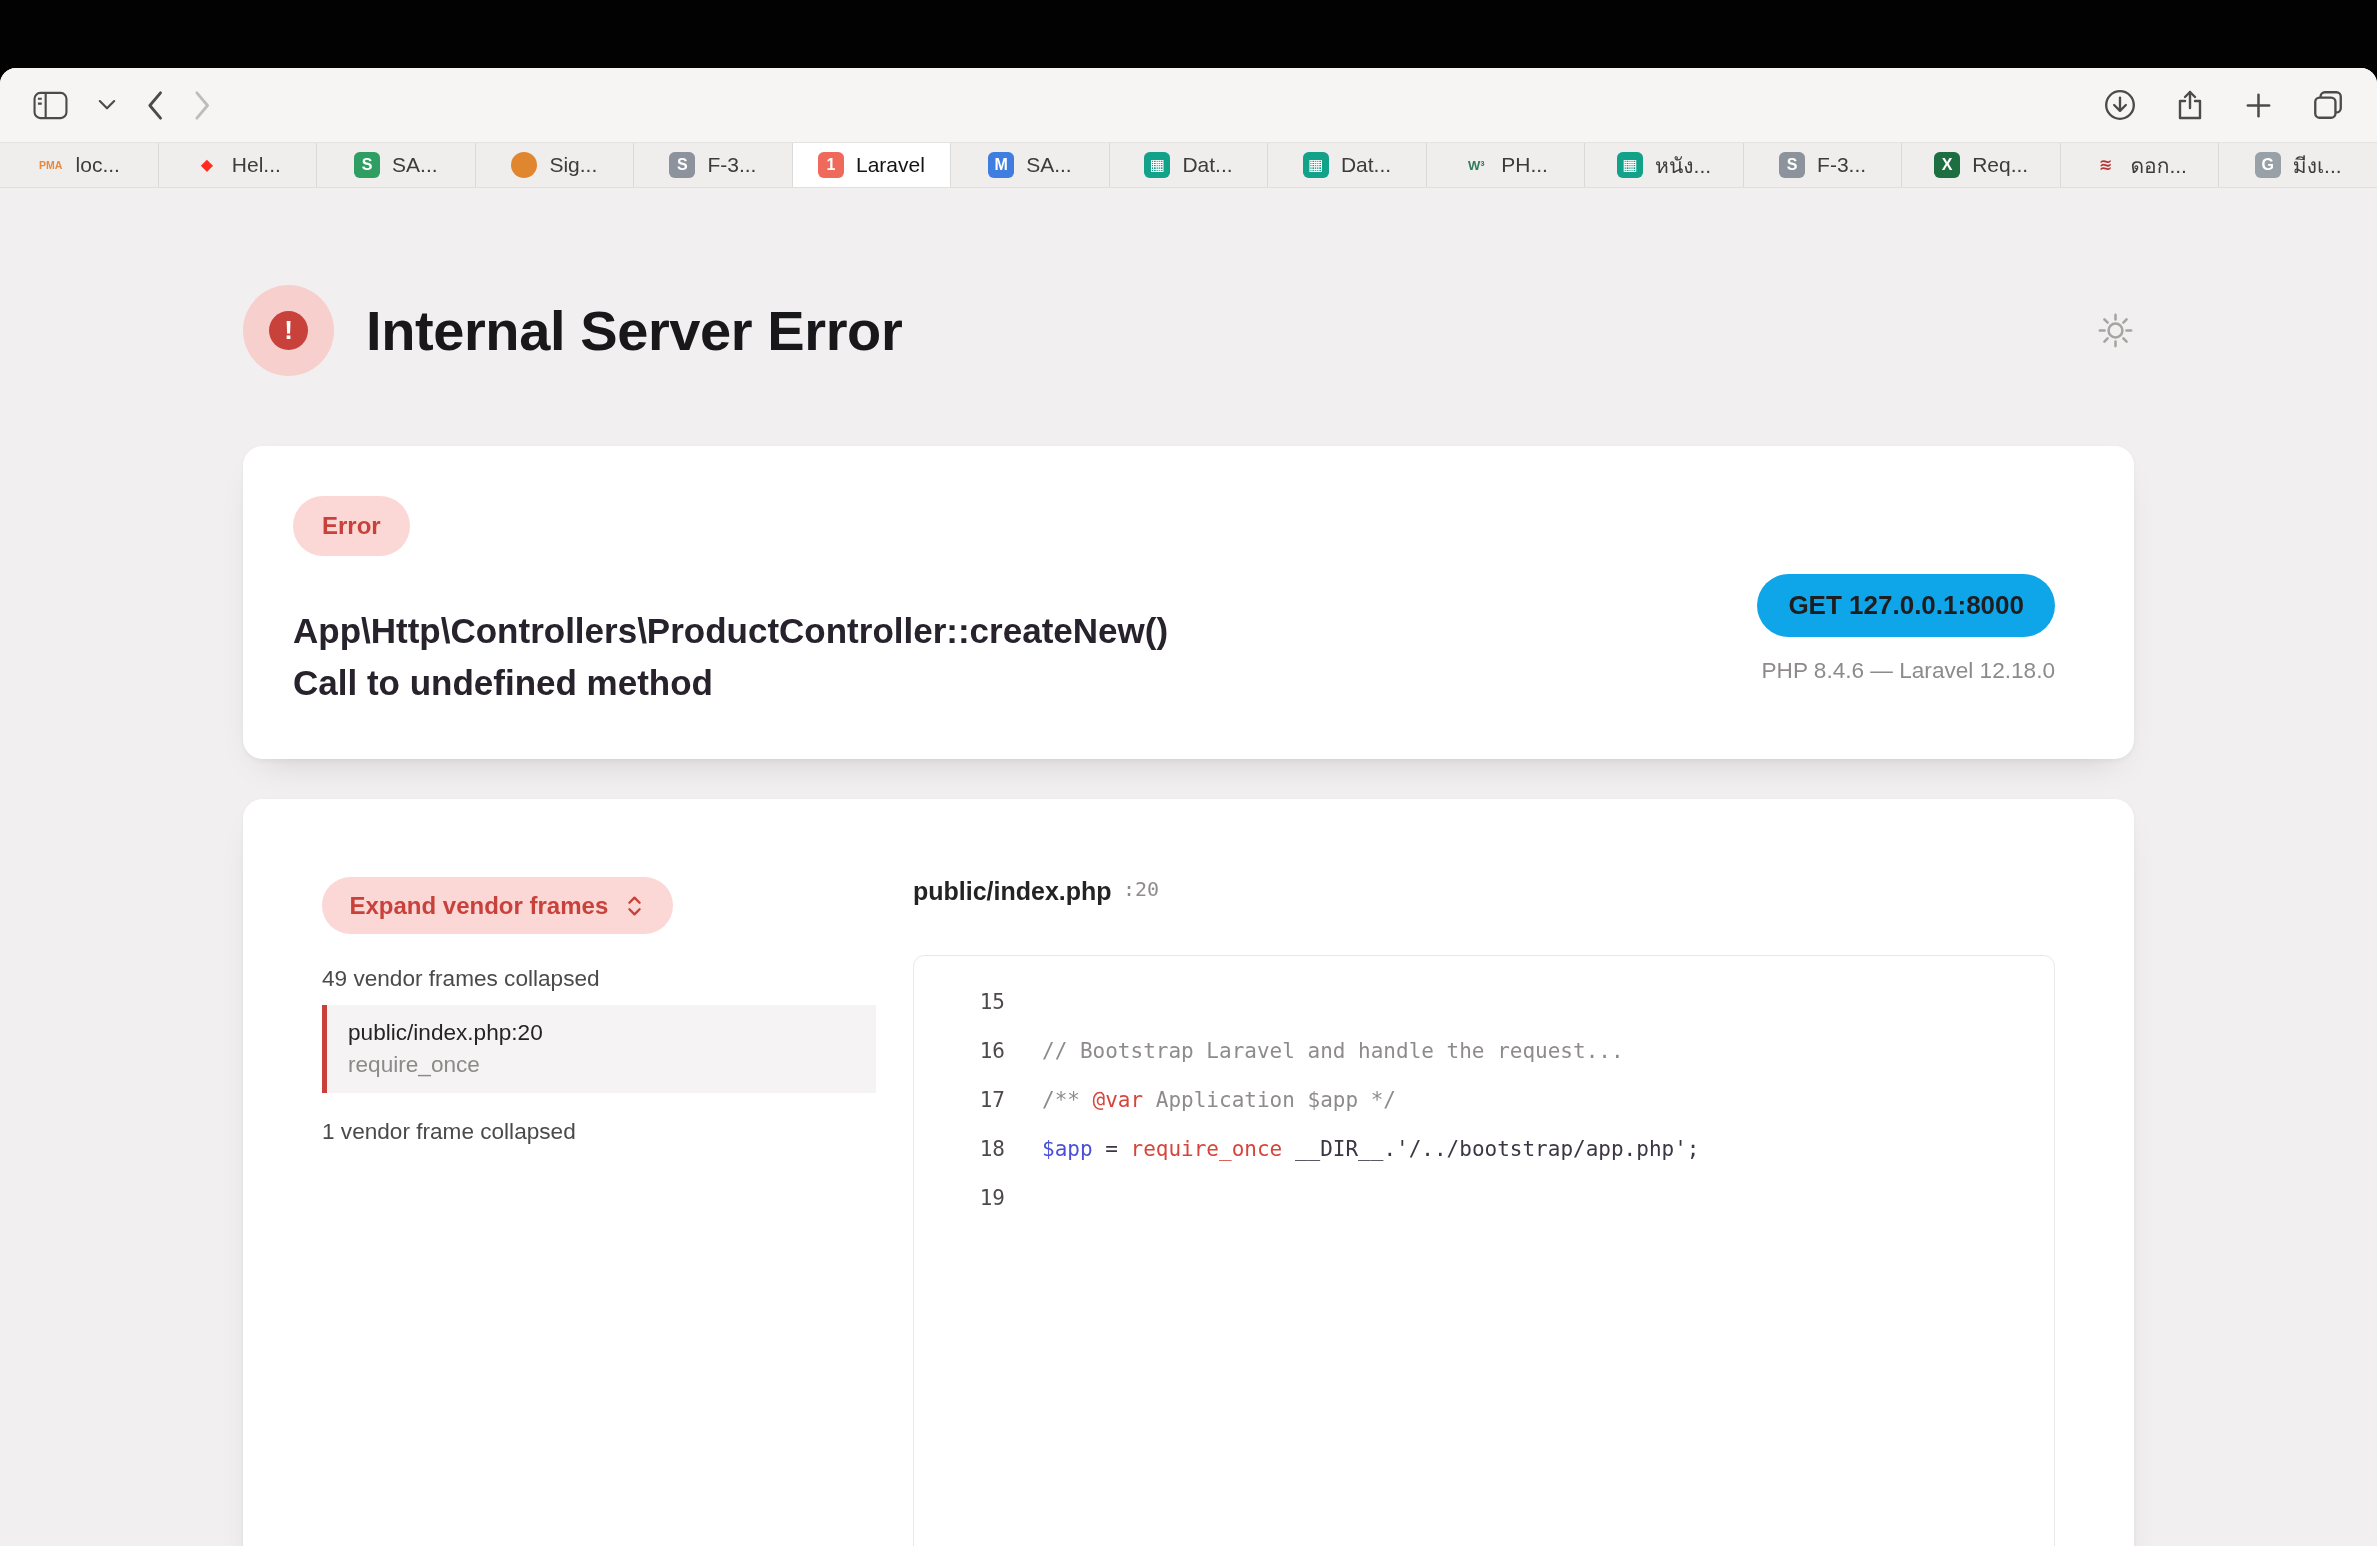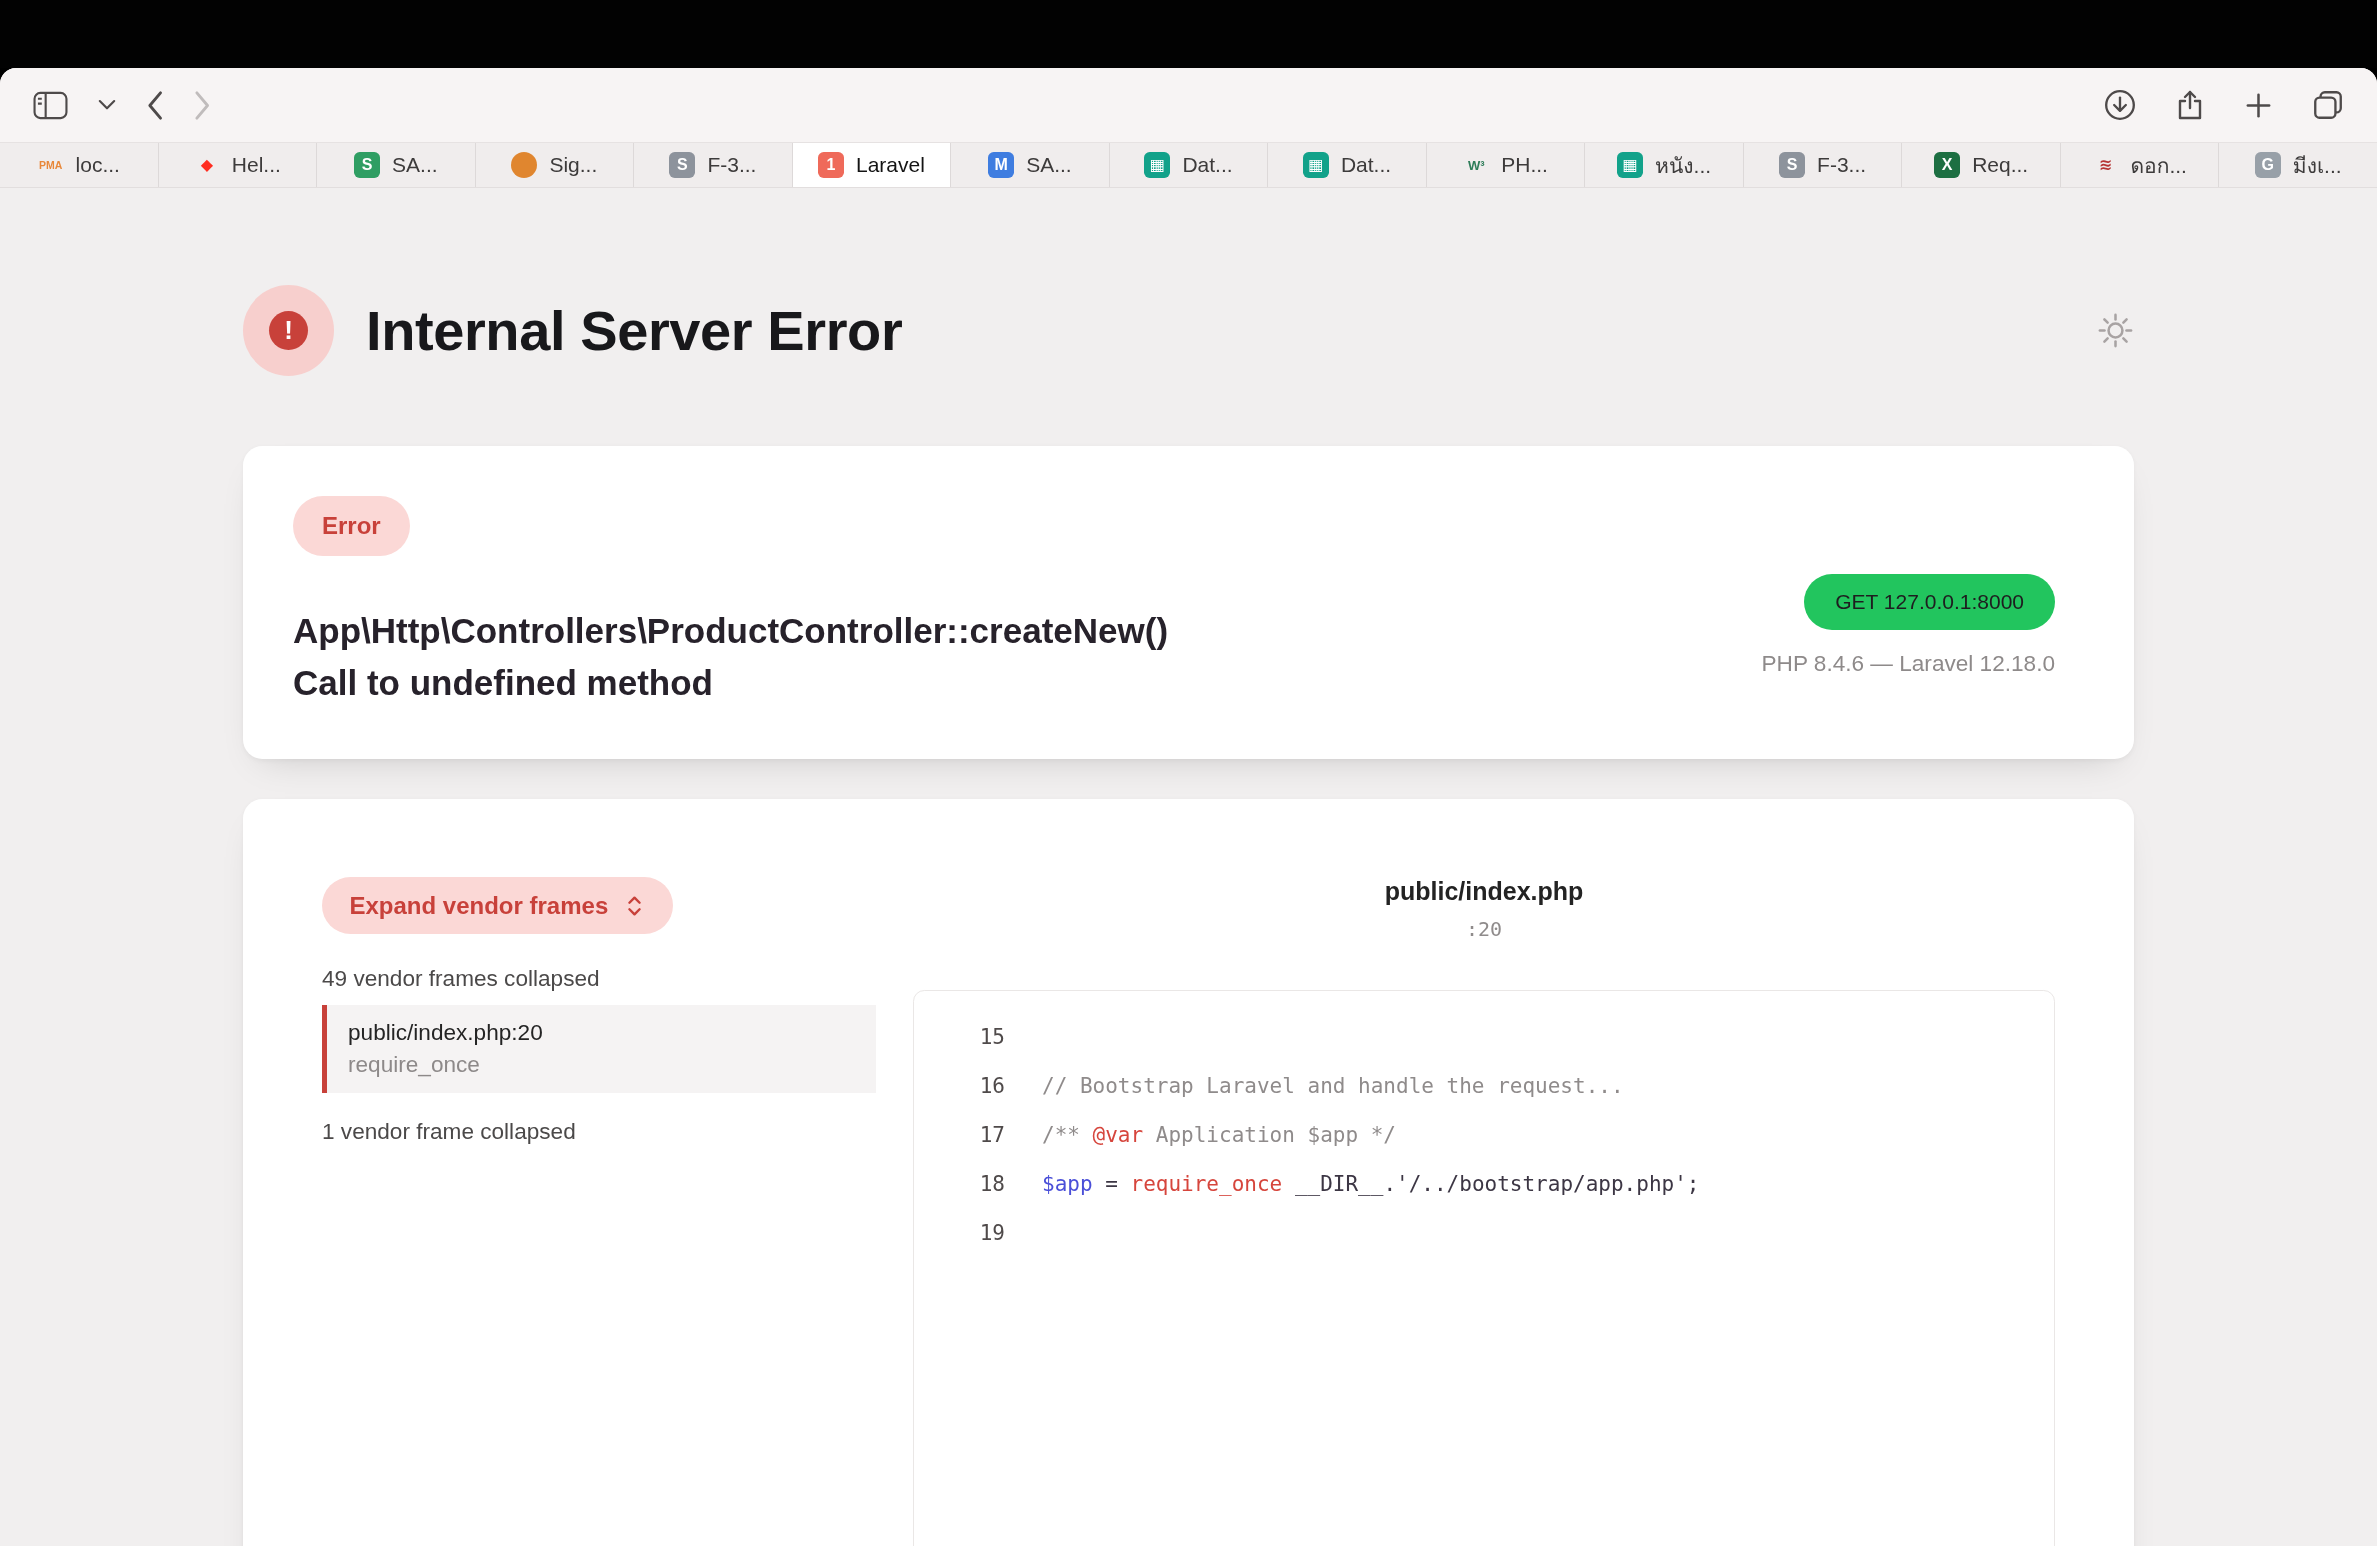--- a/index.html
+++ b/index.html
@@ -79,22 +79,22 @@
     box-shadow: 0 16px 36px -19.4px rgba(0,0,0,0.18), 0 1.6px 4.9px rgba(0,0,0,0.04);
   }
   .card-error { margin-top: 70px; padding: 50px; position: relative; }
   .badge {
     display: inline-block; background: var(--pink-bg); color: var(--accent-red);
     font-size: 24px; font-weight: 600; padding: 16px 29px; border-radius: 808px;
   }
   .exc-message { margin-top: 49px; font-size: 35px; font-weight: 600; color: #27222b; line-height: 52px; }
   .req-meta { position: absolute; top: 128px; right: 79px; text-align: right; }
   .req-pill {
-    display: inline-block; background: #22c55e; color: #1e1d1f;
-    font-size: 21px; font-weight: 400; padding: 16px 31px; border-radius: 808px;
+    display: inline-block; background: #0ea5e9; color: #1e1d1f;
+    font-size: 26px; font-weight: 700; padding: 16px 31px; border-radius: 808px;
   }
   .versions { margin-top: 21px; font-size: 22.6px; color: #8e8a8a; }
 
   .card-trace { margin-top: 40px; padding: 78px 79px; display: flex; gap: 37px; min-height: 1132px; }
   .trace-left { width: 554px; flex: none; }
   .expand-btn {
     display: inline-flex; align-items: center; gap: 16px; border: none;
     background: var(--pink-bg); color: var(--accent-red);
     font-family: inherit; font-size: 24px; font-weight: 600;
     padding: 14.6px 27.5px; border-radius: 808px; cursor: pointer;
@@ -102,21 +102,21 @@
   .collapsed-note { margin-top: 32px; font-size: 22.6px; color: #4b4949; }
   .frame-item {
     margin-top: 13px; background: #f5f3f3; border-left: 5.7px solid var(--accent-red);
     padding: 14.6px 21px;
   }
   .frame-file { font-size: 22.6px; color: #242424; }
   .frame-method { margin-top: 6.5px; font-size: 22.6px; color: #8d8989; }
   .collapsed-note.bottom { margin-top: 26px; }
 
   .trace-right { flex: 1; min-width: 0; }
-  .snippet-header { display: flex; align-items: center; gap: 11.3px; flex-direction: column; }
+  .snippet-header { display: flex; align-items: flex-start; gap: 11.3px; }
   .snippet-file { font-size: 25px; font-weight: 600; color: #232323; }
   .snippet-line { font-family: "DejaVu Sans Mono", monospace; font-size: 20px; color: #8f8b8b; }
   .code-box {
     margin-top: 49px; border: 1.6px solid #eae7e6; border-radius: 11.3px; background: #fff;
     padding: 21px 0; height: 792px; overflow: hidden;
     font-family: "DejaVu Sans Mono", monospace; font-size: 21px;
   }
   .code-line { display: flex; align-items: center; height: 49px; margin: 0 21px; border-radius: 4px; }
   .code-line.hl { background: var(--row-hl); }
   .gutter { width: 70px; flex: none; text-align: right; color: #4f4a4a; }

